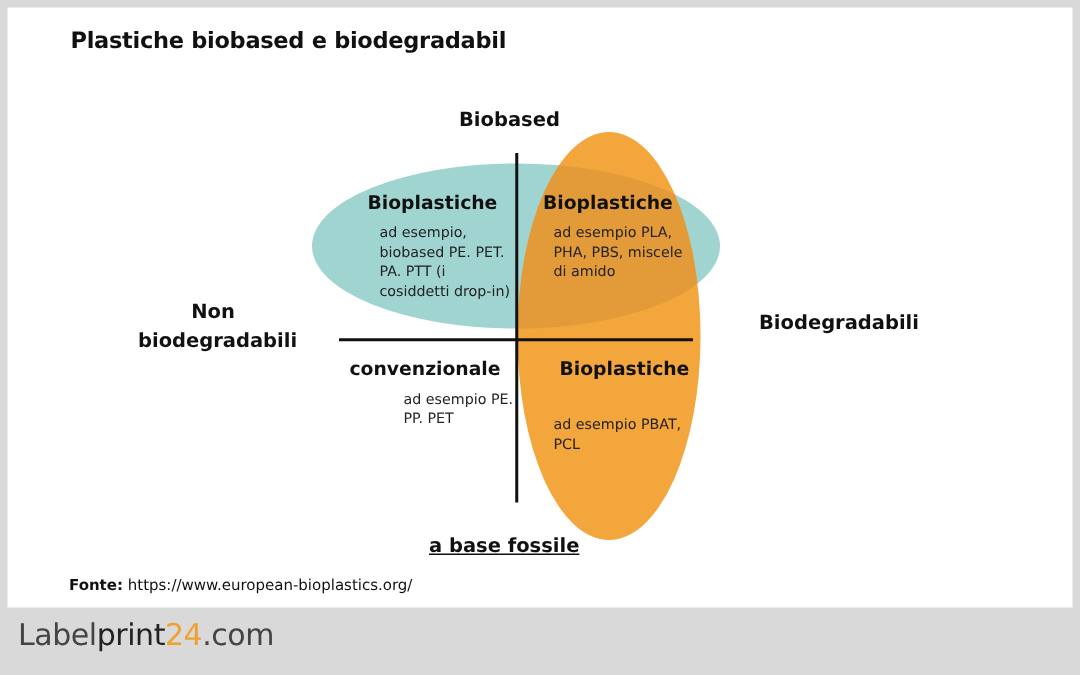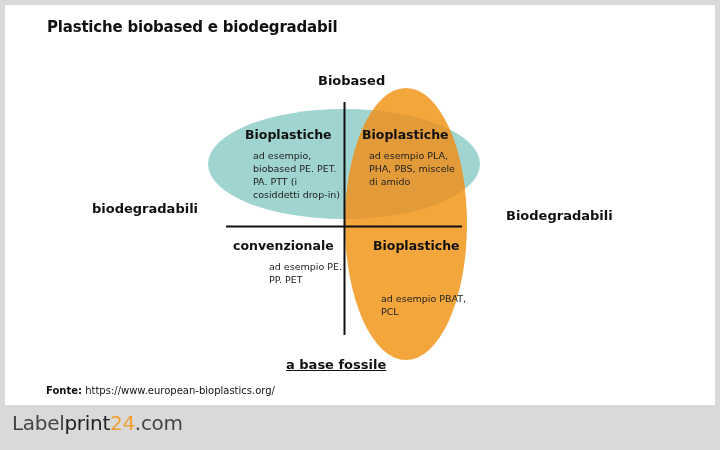--- a/index.html
+++ b/index.html
@@ -51,23 +51,24 @@
 
   <clipPath id="tealclip">
       <ellipse cx="344" cy="164" rx="136" ry="55"></ellipse>
     </clipPath>
   <ellipse cx="406" cy="224" rx="61" ry="136" fill="#e39b3a" clip-path="url(#tealclip)"></ellipse>
 
   <line x1="344.5" y1="102" x2="344.5" y2="335" stroke="#111" stroke-width="2"></line>
   <line x1="226" y1="226.5" x2="462" y2="226.5" stroke="#111" stroke-width="2"></line>
 </svg>
 
-<div class="lbl axis-lbl" style="left:306px; top:73px;margin-left:12px;">Biobased</div>
+<div class="lbl axis-lbl" style="left:306px; top:73px;">Biobased</div>
 <div class="lbl axis-lbl" style="left:286px; top:357px;text-decoration:underline;">a base fossile</div>
 <div class="lbl axis-lbl" style="left:92px; top:199px; text-align:center; width:100px; line-height:19px; white-space:normal;">
+  <div>Non</div>
   <div>biodegradabili</div>
 </div>
 <div class="lbl axis-lbl" style="left:506px; top:208px;">Biodegradabili</div>
 
 <div class="lbl quad-title" style="left:245px; top:127px;">Bioplastiche</div>
 <div class="quad-desc" style="left:253px; top:149px;">
   <div>ad esempio,</div>
   <div>biobased PE. PET.</div>
   <div>PA. PTT (i</div>
   <div>cosiddetti drop-in)</div>
@@ -82,21 +83,21 @@
 
 <div class="lbl quad-title" style="left:233px; top:237px; line-height:18px;">
   <div>convenzionale</div>
 </div>
 <div class="quad-desc" style="left:253px; top:260px;margin-left:16px;">
   <div>ad esempio PE.</div>
   <div>PP. PET</div>
 </div>
 
 <div class="lbl quad-title" style="left:373px; top:238px;">Bioplastiche</div>
-<div class="quad-desc" style="left:369px; top:292px;margin-left:12px;">
+<div class="quad-desc" style="left:369px; top:277px;">
   <div>ad esempio PBAT,</div>
   <div>PCL</div>
 </div>
 
 <div class="source">
   <b>Fonte:</b>
   <span>https://www.european-bioplastics.org/</span>
 </div>
 
 <div class="logo"><span class="light">Label</span><span class="bold">print</span><span class="accent">24</span><span class="light">.com</span></div>

